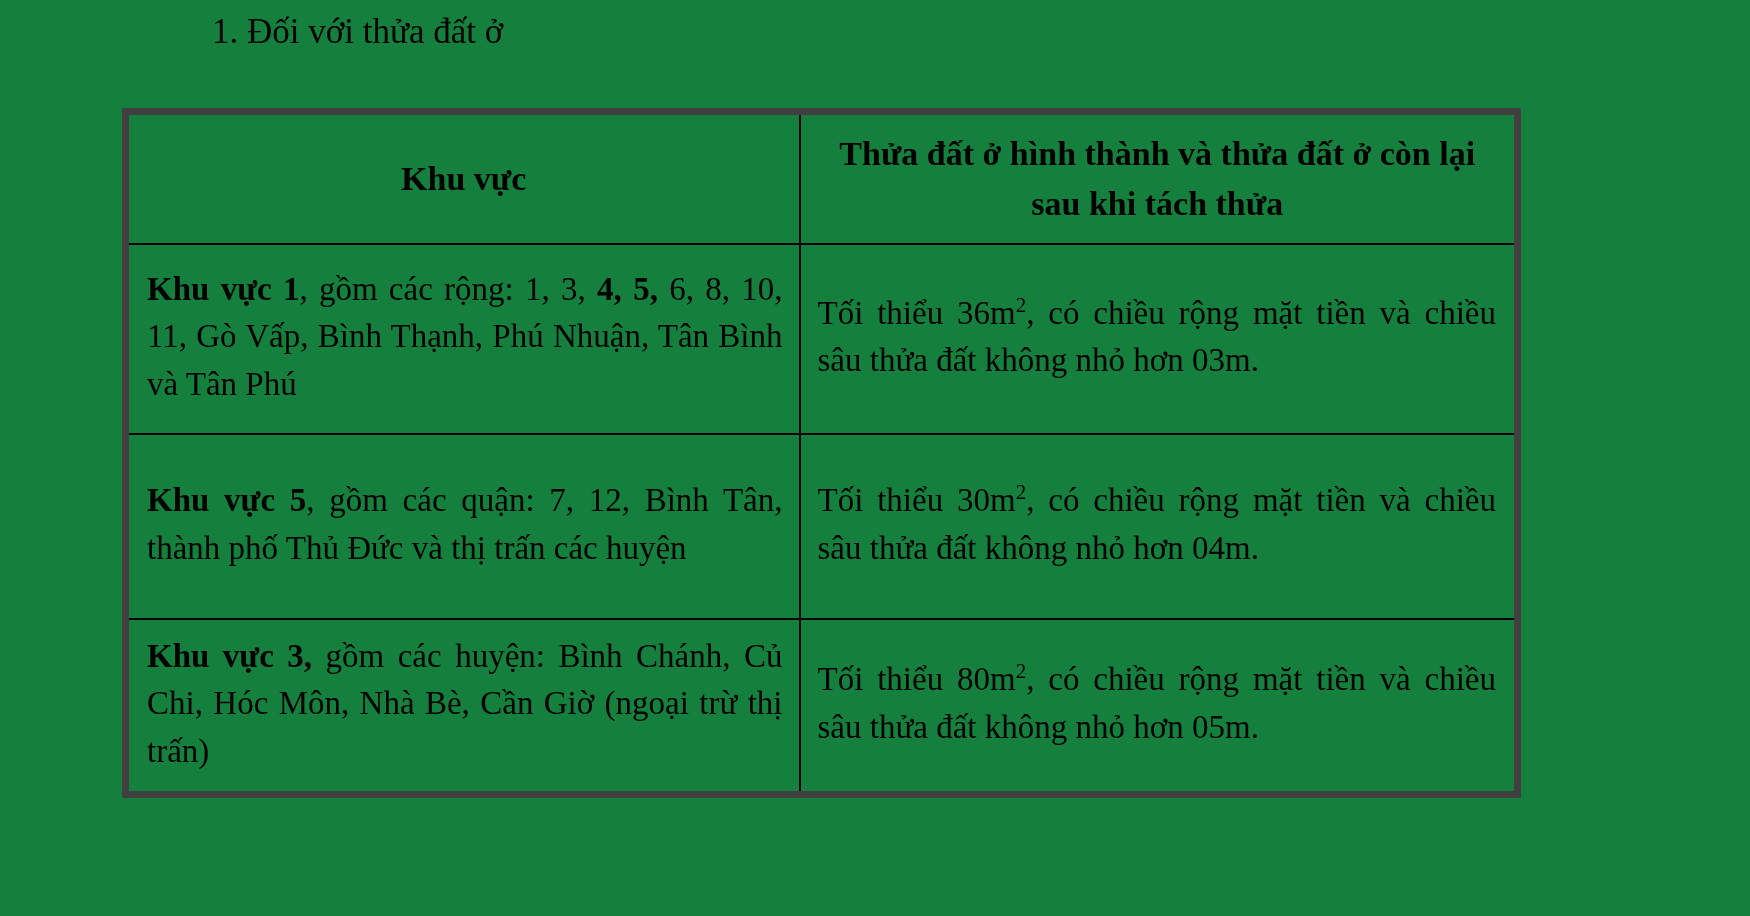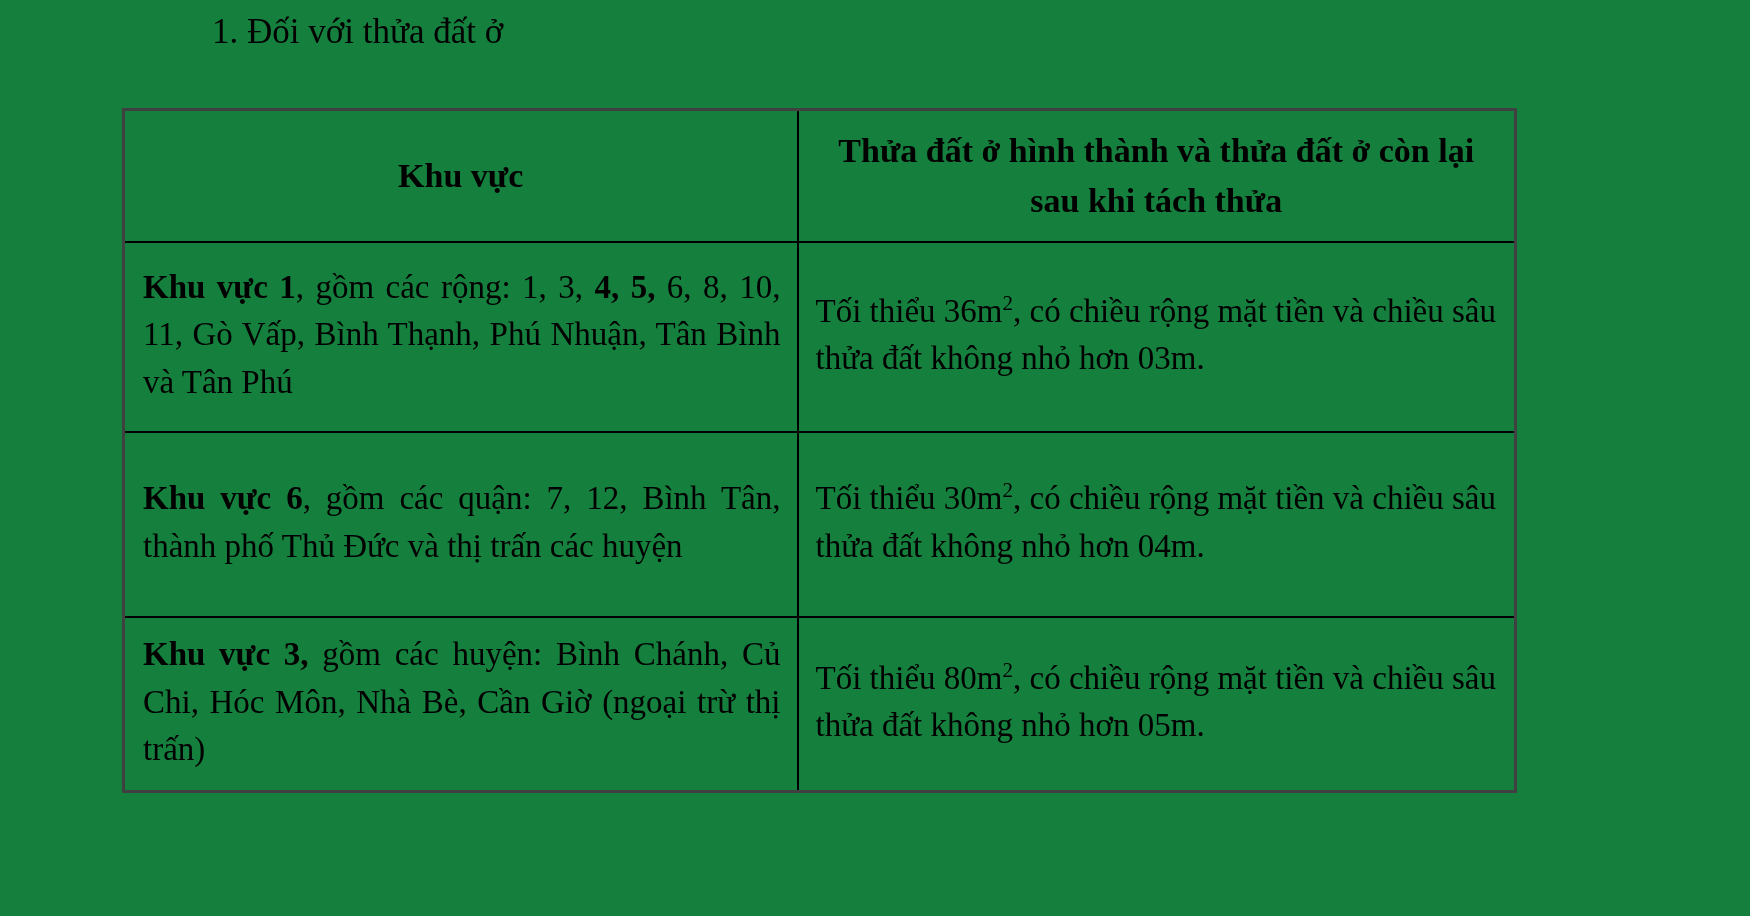--- a/index.html
+++ b/index.html
@@ -24,21 +24,21 @@
     font-weight: normal;
     white-space: nowrap;
   }
   table.doc-table {
     position: absolute;
     left: 122px;
     top: 108px;
     width: 1392px;
     border-collapse: collapse;
     table-layout: fixed;
-    border: 3px solid #404040;
+    border: 7px solid #404040;
   }
   table.doc-table th,
   table.doc-table td {
     border: 2px solid #000000;
     vertical-align: middle;
     box-sizing: border-box;
   }
   col.c1 { width: 674px; }
   col.c2 { width: 718px; }
   tr.head-row { height: 132px; }
@@ -93,21 +93,21 @@
       <td class="cell">
         <span class="b">Khu vực 1</span><span>, gồm các rộng: 1, 3, </span><span class="b">4, 5,</span><span> 6, 8, 10, 11, Gò Vấp, Bình Thạnh, Phú Nhuận, Tân Bình và Tân Phú</span>
       </td>
       <td class="cell req">
         <span>Tối thiểu 36m</span><sup class="sq">2</sup><span>, có chiều rộng mặt tiền và chiều sâu thửa đất không nhỏ hơn 03m.</span>
       </td>
     </tr>
 
     <tr class="body-row-1">
       <td class="cell">
-        <span class="b">Khu vực 6</span><span>, gồm các quận: 7, 12, Bình Tân, thành phố Thủ Đức và thị trấn các huyện</span><span class="b"></span><span></span>
+        <span class="b">Khu vực 5</span><span>, gồm các quận: 7, 12, Bình Tân, thành phố Thủ Đức và thị trấn các huyện</span><span class="b"></span><span></span>
       </td>
       <td class="cell req">
         <span>Tối thiểu 30m</span><sup class="sq">2</sup><span>, có chiều rộng mặt tiền và chiều sâu thửa đất không nhỏ hơn 04m.</span>
       </td>
     </tr>
 
     <tr class="body-row-2">
       <td class="cell">
         <span class="b">Khu vực 3,</span><span> gồm các huyện: Bình Chánh, Củ Chi, Hóc Môn, Nhà Bè, Cần Giờ (ngoại trừ thị trấn)</span><span class="b"></span><span></span>
       </td>

